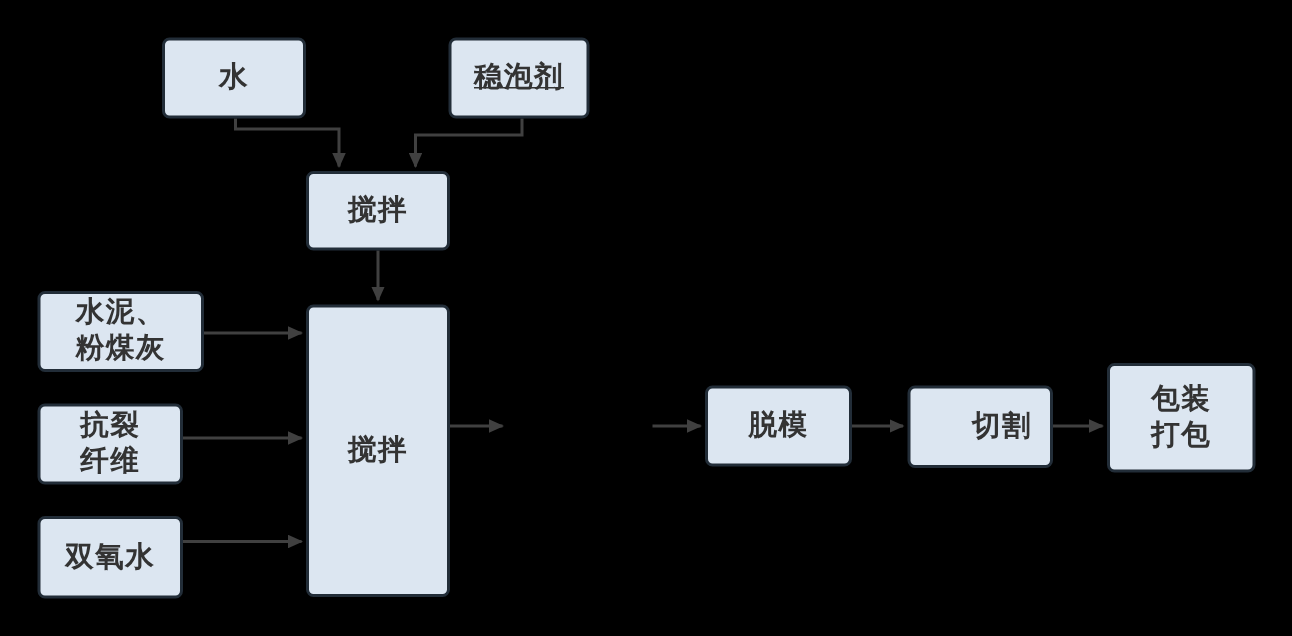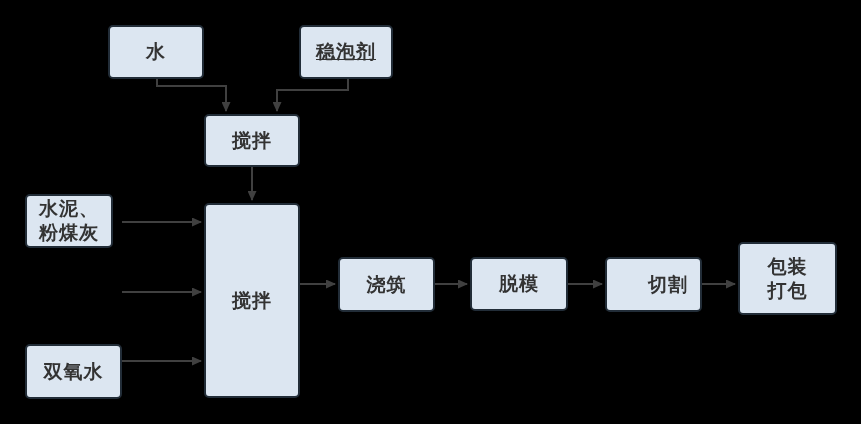--- a/index.html
+++ b/index.html
@@ -36,21 +36,21 @@
     justify-content: center;
     text-align: center;
     white-space: pre-line;
     line-height: 1.25;
     letter-spacing: 1px;
   }
   
   .n-water   { left: 108px; top: 25px;  width: 96px;  height: 54px; }
   .n-stab    { left: 299px; top: 25px;  width: 94px;  height: 54px; text-decoration: underline; }
   .n-mix1    { left: 204px; top: 114px; width: 96px;  height: 53px; }
-  .n-cement  { left: 25px;  top: 194px; width: 88px;  height: 54px; }
+  .n-cement  { left: 25px;  top: 194px; width: 111px;  height: 54px; }
   .n-fiber   { left: 25px;  top: 269px; width: 97px;  height: 54px; }
   .n-perox   { left: 25px;  top: 344px; width: 97px;  height: 55px; font-family: Liberation Serif, serif; }
   .n-mix2    { left: 204px; top: 203px; width: 96px;  height: 195px; }
   .n-pour    { left: 338px; top: 257px; width: 97px;  height: 55px; }
   .n-demold  { left: 470px; top: 257px; width: 98px;  height: 54px; }
   .n-cut     { left: 605px; top: 257px; width: 97px;  height: 55px; padding-left: 29px; }
   .n-pack    { left: 738px; top: 242px; width: 99px;  height: 73px; }
 </style>
 </head>
 <body>
@@ -79,26 +79,27 @@
 
   <div class="node n-water">水</div>
 
   <div class="node n-stab">稳泡剂</div>
 
   <div class="node n-mix1">搅拌</div>
 
   <div class="node n-cement">水泥、
 粉煤灰</div>
 
+  <div class="node n-fiber">抗裂
+纤维</div>
 
   <div class="node n-perox">双氧水</div>
 
   <div class="node n-mix2">搅拌</div>
 
-  <div class="node n-pour">浇筑</div>
 
   <div class="node n-demold">脱模</div>
 
   <div class="node n-cut">切割</div>
 
   <div class="node n-pack">包装
 打包</div>
 
 </div>
 

